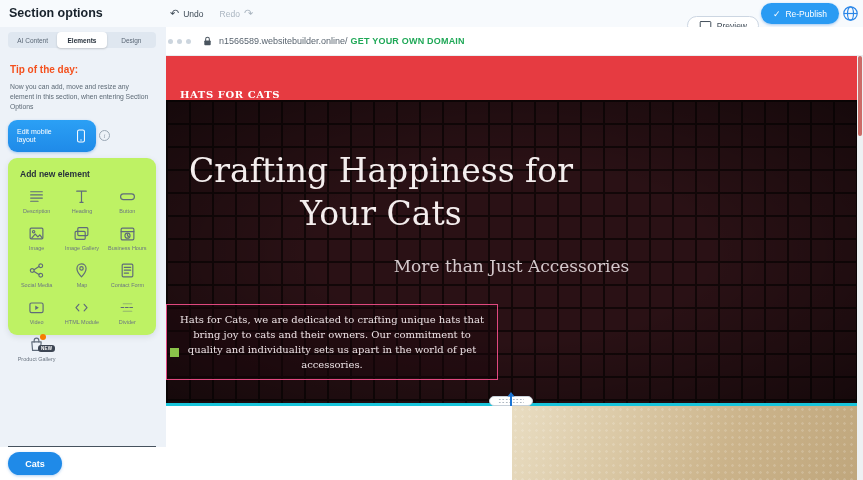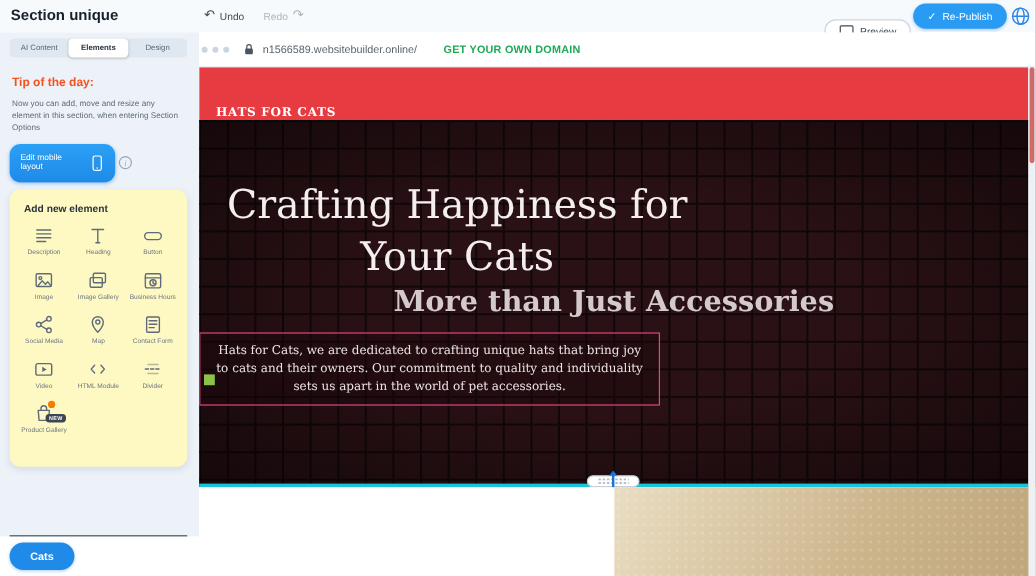--- a/index.html
+++ b/index.html
@@ -23,58 +23,58 @@
   .left-bg { position:absolute; left:0; top:27px; width:166px; height:420px; background:#edf2f8; }
   .tabs { position:absolute; left:8px; top:32px; width:148px; height:16px; display:flex; background:#dfe7f0; border-radius:4px; }
   .tab { flex:1; display:flex; align-items:center; justify-content:center; font-size:6.5px; color:#5a6775; cursor:pointer; border-radius:4px; }
   .tab.active { background:#fff; box-shadow:0 1px 2px rgba(0,0,0,.18); color:#27313c; font-weight:bold; }
   .tip-title { position:absolute; left:10px; top:64px; font-size:10px; font-weight:bold; color:#f4511e; }
   .tip-body { position:absolute; left:10px; top:82px; width:142px; font-size:6.8px; line-height:1.45; color:#5d6a76; }
   .edit-mobile { position:absolute; left:8px; top:120px; width:88px; height:32px; border-radius:9px; background:linear-gradient(180deg,#2ba0f5,#1f8ae8); color:#fff; display:flex; align-items:center; justify-content:space-between; padding:0 9px; font-size:7px; cursor:pointer; box-shadow:0 1px 3px rgba(30,120,220,.35); }
   .edit-mobile .lbl { width:50px; line-height:1.2; }
   .info-btn { position:absolute; left:99px; top:130px; width:11px; height:11px; border-radius:50%; border:1px solid #9aa7b4; color:#9aa7b4; font-size:7px; display:flex; align-items:center; justify-content:center; font-family:"Liberation Serif",serif; font-style:italic; cursor:pointer; background:#edf2f8; }
 
-  .element-card { position:absolute; left:8px; top:158px; width:148px; height:231px; background:#fef9c3; border-radius:9px; box-shadow:0 2px 6px rgba(20,40,70,.10); padding:10px 6px; }
+  .element-card { position:absolute; left:8px; top:158px; width:148px; height:177px; background:#bef264; border-radius:9px; box-shadow:0 2px 6px rgba(20,40,70,.10); padding:10px 6px; }
   .card-title { font-size:8.5px; font-weight:bold; color:#28313c; margin:1px 0 9px 6px; }
   .egrid { display:grid; grid-template-columns:repeat(3,1fr); row-gap:10px; }
   .cell { display:flex; flex-direction:column; align-items:center; gap:3px; position:relative; cursor:pointer; }
   .eicon { width:17px; height:17px; stroke:#5f6b7a; fill:none; stroke-width:1.1; stroke-linecap:round; stroke-linejoin:round; }
   .elabel { font-size:5.5px; color:#6c7682; text-align:center; line-height:1.25; max-width:44px; }
   .new-badge { position:absolute; top:9px; right:4px; background:#3c4553; color:#fff; font-size:4.5px; padding:1px 3px; border-radius:3px; font-weight:bold; letter-spacing:.3px; }
   .dot2 { position:absolute; top:-2px; left:26px; width:6px; height:6px; border-radius:50%; background:#f57c00; }
 
   .sidebar-divider { position:absolute; left:8px; top:446px; width:148px; height:1px; background:#46525e; }
   .done-btn { position:absolute; left:8px; top:452px; width:54px; height:23px; border-radius:13px; background:#1f8ae8; color:#fff; font-size:9px; font-weight:bold; display:flex; align-items:center; justify-content:center; cursor:pointer; box-shadow:0 1px 3px rgba(30,120,220,.35); }
 
   
   .browser-bar { position:absolute; left:166px; top:27px; width:697px; height:29px; background:#fff; border-bottom:1px solid #e9edf1; display:flex; align-items:center; padding-left:2px; }
   .bdot { width:5px; height:5px; border-radius:50%; background:#ccd5de; margin-right:4px; }
   .lock-ico { margin-left:7px; }
   .url-text { font-size:9px; color:#59646f; margin-left:6px; }
-  .domain-cta { font-size:9px; color:#1fa857; font-weight:bold; margin-left:22px; letter-spacing:.2px; cursor:pointer;text-align:center; }
+  .domain-cta { font-size:9px; color:#1fa857; font-weight:bold; margin-left:3px; letter-spacing:.2px; cursor:pointer;text-align:center; }
 
   
   .site { position:absolute; left:166px; top:56px; width:691px; height:350px; overflow:hidden; }
   .site-header { height:44px; background:#e63b41; display:flex; align-items:flex-end; padding:0 14px;gap:15px; }
   .logo { color:#fff; font-family:"DejaVu Serif",serif; font-weight:bold; font-size:10px; letter-spacing:.6px; }
   .nav { margin-left:auto; display:flex; align-items:center; gap:20px; }
   .nav-item { color:rgba(255,255,255,.92); font-size:9.5px; padding:5px 1px; cursor:pointer; }
   .nav-item.active { border-bottom:2px solid #fff; }
   .more-dots { color:#fff; font-size:10px; letter-spacing:1.5px; cursor:pointer; }
 
   .hero { height:306px; display:flex; flex-direction:column; text-align:center; padding-top:50px;
     background-color:#2a1115;
     background-image:
       radial-gradient(ellipse at center, rgba(0,0,0,0) 40%, rgba(0,0,0,.5) 100%),
       linear-gradient(#120708 2px, transparent 2px),
       linear-gradient(90deg,#120708 2px, transparent 2px);
     background-size:100% 100%, 23px 23px, 23px 23px; }
   .hero-title { font-family:"DejaVu Serif",serif; font-size:33px; line-height:1.3; color:#f4eeee; max-width:430px; cursor:pointer; }
-  .hero-sub { font-family:"DejaVu Serif",serif; font-size:24px; color:#d4c9cc; cursor:pointer;font-weight:bold; }
-  .hero-box { position:relative; margin-top:12px; width:384px; border:1px solid #e0487f; background:rgba(25,6,12,.35); padding:7px 12px; font-family:"DejaVu Serif",serif; font-size:10px; line-height:1.5; color:#ece2e5; cursor:pointer; }
+  .hero-sub { margin-top:20px; font-family:"DejaVu Serif",serif; font-size:17px; color:#d4c9cc; cursor:pointer; }
+  .hero-box { position:relative; margin-top:28px; width:332px; border:1px solid #e0487f; background:rgba(25,6,12,.35); padding:7px 12px; font-family:"DejaVu Serif",serif; font-size:10px; line-height:1.5; color:#ece2e5; cursor:pointer; }
   .green-handle { position:absolute; left:3px; top:58%; width:9px; height:9px; background:#8bc34a; cursor:grab; }
 
   
   .section-line { position:absolute; left:166px; top:403px; width:691px; height:3px; background:#18c4da; }
   .resize-widget { position:absolute; left:489px; top:392px; width:44px; height:26px; }
   .dots-pill { position:absolute; left:0; top:4px; width:44px; height:10px; background:#fff; border:1px solid #c7d0d9; border-radius:5px; display:flex; align-items:center; justify-content:center; cursor:grab; }
   .pill-dots { width:26px; height:6px; background-image:radial-gradient(#aeb8c2 0.8px, transparent 1px); background-size:3.5px 3px; }
   .resize-arrow { position:absolute; left:17px; top:0; width:10px; height:26px; }
 
   
@@ -86,21 +86,21 @@
     background-size:7px 7px, 100% 100%; }
 
   
   .scrollbar { position:absolute; right:0; top:56px; width:6px; height:424px; background:#eef1f3; }
   .scroll-thumb { position:absolute; top:0; left:1px; width:4px; height:80px; border-radius:2px; background:#cc6b67; cursor:grab; }
 </style>
 </head>
 <body>
 
 <div class="topbar">
-  <div class="page-title">Section unique</div>
+  <div class="page-title">Section options</div>
   <div class="undoredo">
     <span class="ur-group undo">
       <span class="ur-ico">↶</span>
       <span>Undo</span>
     </span>
     <span class="ur-group redo">
       <span>Redo</span>
       <span class="ur-ico">↷</span>
     </span>
   </div>

